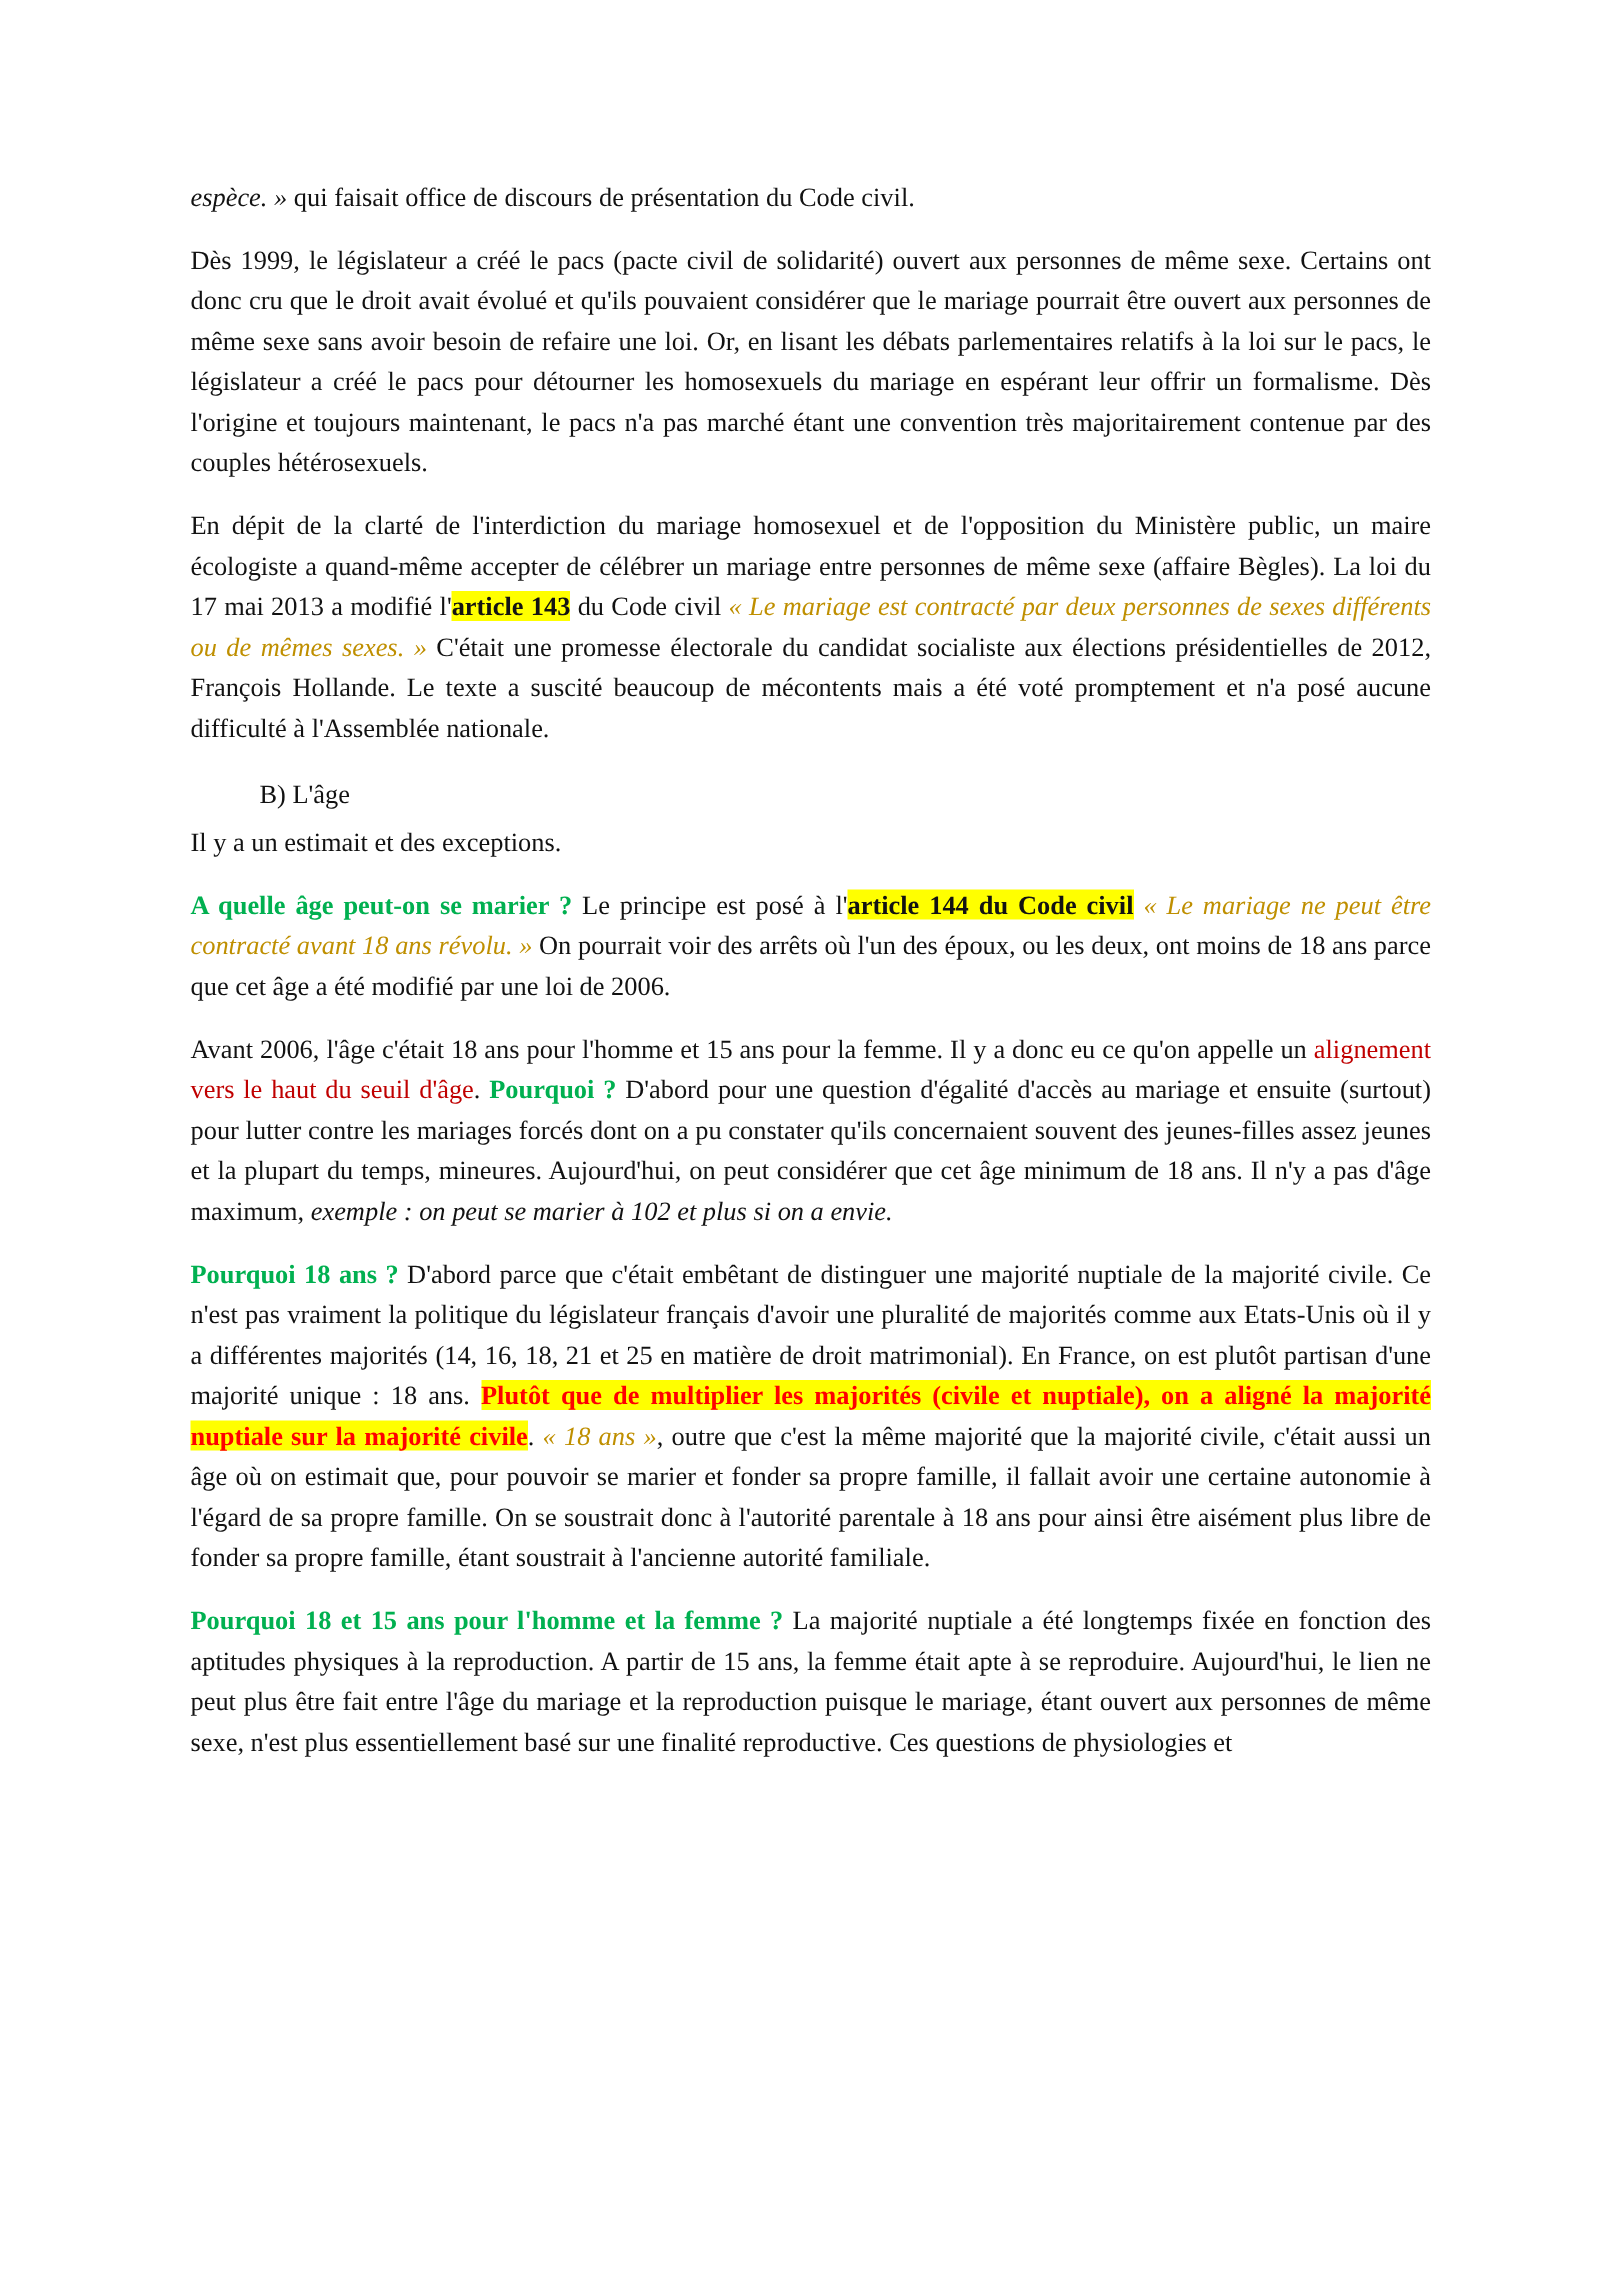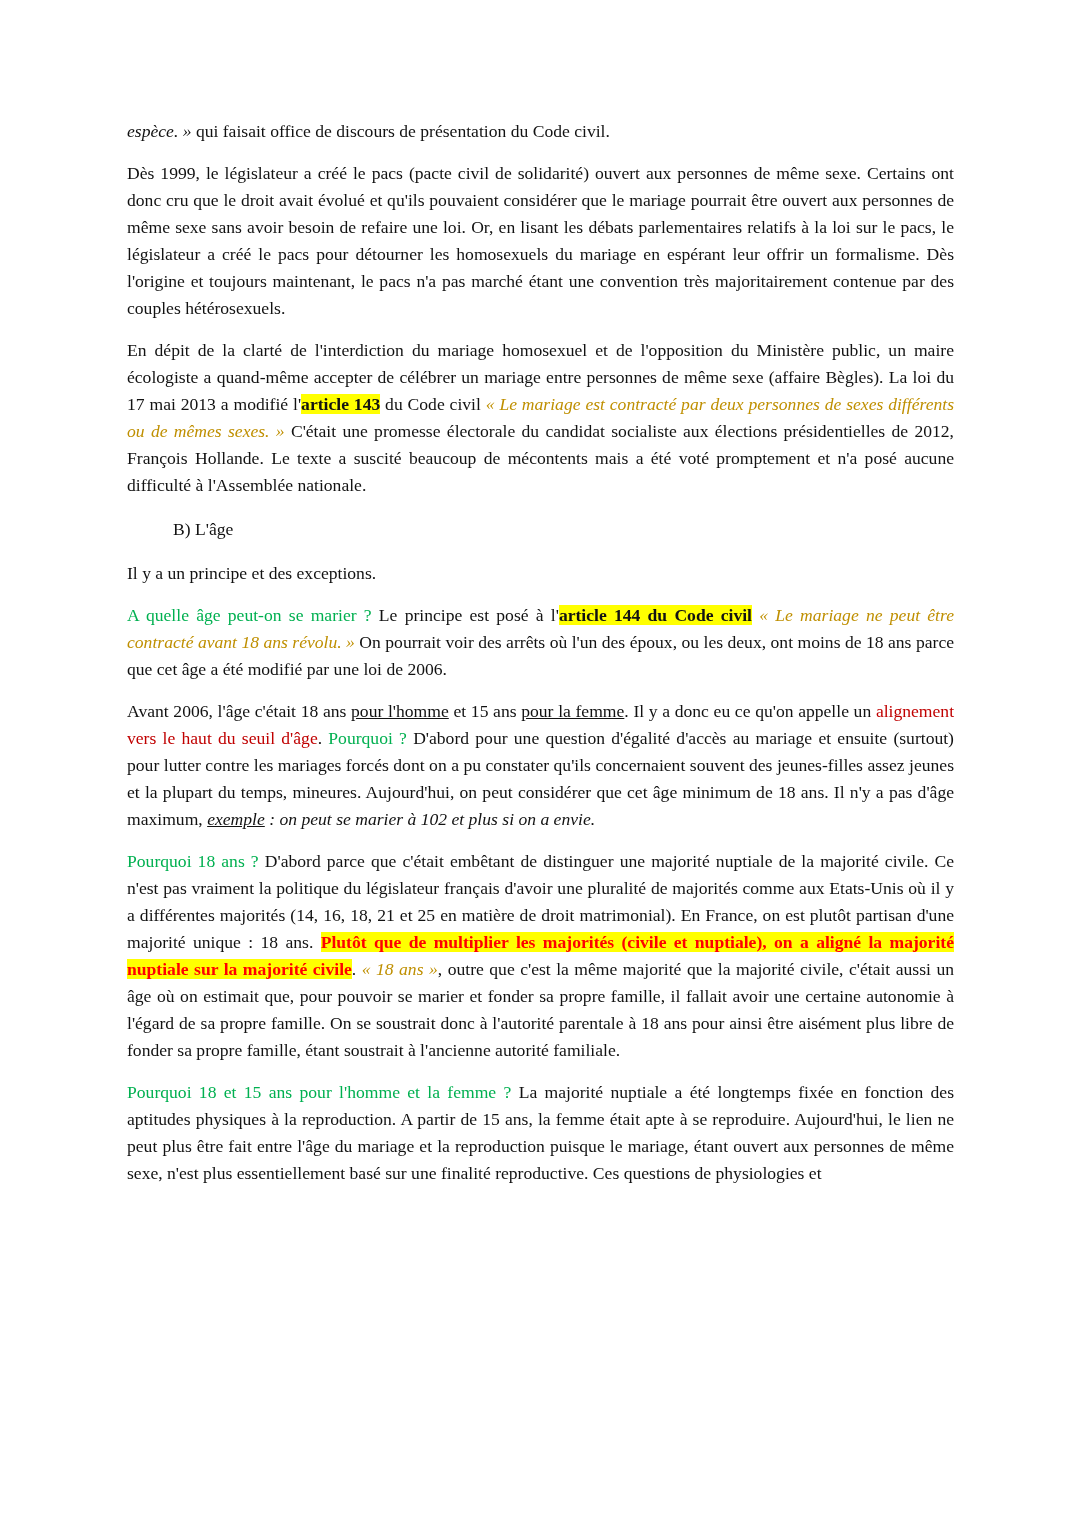--- a/index.html
+++ b/index.html
@@ -22,40 +22,40 @@
     color: var(--text, #121212);
   }
   .doc p {
     margin: 0 0 15px 0;
     text-align: justify;
     text-justify: inter-word;
   }
   .doc p.heading {
     text-align: left;
     padding-left: 46px;
-    margin: 17px 0 17px 0;
+    margin: 17px 0 5px 0;
   }
   
   .i { font-style: italic; }
   .b { font-weight: normal; }
-  .u { text-decoration: underline; }
-  .green  { color: var(--green, #00b050); }
+  .u { }
+  .green  { color: var(--green, #00b050); font-weight: bold; }
   .olive  { color: var(--olive, #bf8f00); }
   .darkred{ color: var(--darkred, #c00000); }
   .red    { color: var(--red, #ff0000); }
   .hl     { background-color: var(--highlight, #ffff00); font-weight: bold; }
 </style>
 </head>
 <body>
 
 <div class="page">
   <div class="doc">
       <p><span class="i">espèce. »</span><span> qui faisait office de discours de présentation du Code civil.</span></p>
       <p><span>Dès 1999, le législateur a créé le </span><span class="b">pacs</span><span> (pacte civil de solidarité) ouvert aux personnes de même sexe. Certains ont donc cru que le droit avait évolué et qu'ils pouvaient considérer que le mariage pourrait être ouvert aux personnes de même sexe sans avoir besoin de refaire une loi. Or, en lisant les débats parlementaires relatifs à la loi sur le pacs, le législateur a créé le pacs pour détourner les homosexuels du mariage en espérant leur offrir un formalisme. Dès l'origine et toujours maintenant, le pacs n'a pas marché étant une convention très majoritairement contenue par des couples hétérosexuels.</span></p>
       <p><span>En dépit de la clarté de l'interdiction du mariage homosexuel et de l'opposition du Ministère public, un maire écologiste a quand-même accepter de célébrer un mariage entre personnes de même sexe (affaire Bègles). La loi du 17 mai 2013 a modifié l'</span><span class="hl">article 143</span><span> du Code civil </span><span class="i olive">« Le mariage est contracté par deux personnes de sexes différents ou de mêmes sexes. »</span><span> C'était une promesse électorale du candidat socialiste aux élections présidentielles de 2012, François Hollande. Le texte a suscité beaucoup de mécontents mais a été voté promptement et n'a posé aucune difficulté à l'Assemblée nationale.</span></p>
       <p class="heading"><span>B) L'âge</span></p>
-      <p><span>Il y a un principe et des exceptions.</span></p>
+      <p><span>Il y a un estimait et des exceptions.</span></p>
       <p><span class="green">A quelle âge peut-on se marier ?</span><span> Le principe est posé à l'</span><span class="hl">article 144 du Code civil</span><span> </span><span class="i olive">« Le mariage ne peut être contracté avant 18 ans révolu. »</span><span> On pourrait voir des arrêts où l'un des époux, ou les deux, ont moins de 18 ans parce que cet âge a été modifié par une loi de 2006.</span></p>
       <p><span>Avant 2006, l'âge c'était </span><span class="b">18 ans</span><span> </span><span class="u">pour l'homme</span><span> et </span><span class="b">15 ans</span><span> </span><span class="u">pour la femme</span><span>. Il y a donc eu ce qu'on appelle un </span><span class="b darkred">alignement vers le haut du seuil d'âge</span><span>. </span><span class="green">Pourquoi ?</span><span> D'abord pour une question d'égalité d'accès au mariage et ensuite (surtout) pour lutter contre les mariages forcés dont on a pu constater qu'ils concernaient souvent des jeunes-filles assez jeunes et la plupart du temps, mineures. Aujourd'hui, on peut considérer que cet âge minimum de 18 ans. Il n'y a pas d'âge maximum, </span><span class="i u">exemple</span><span class="i"> : on peut se marier à 102 et plus si on a envie.</span></p>
       <p><span class="green">Pourquoi 18 ans ?</span><span> D'abord parce que c'était embêtant de distinguer une majorité nuptiale de la majorité civile. Ce n'est pas vraiment la politique du législateur français d'avoir une pluralité de majorités comme aux Etats-Unis où il y a différentes majorités (14, 16, 18, 21 et 25 en matière de droit matrimonial). En France, on est plutôt partisan d'une majorité unique : 18 ans. </span><span class="red hl">Plutôt que de multiplier les majorités (civile et nuptiale), on a aligné la majorité nuptiale sur la majorité civile</span><span>. </span><span class="i olive">« 18 ans »</span><span>, outre que c'est la même majorité que la majorité civile, c'était aussi un âge où on estimait que, pour pouvoir se marier et fonder sa propre famille, il fallait avoir une certaine </span><span class="b">autonomie</span><span> à l'égard de sa propre famille. On se soustrait donc à l'autorité parentale à 18 ans pour ainsi être aisément plus libre de fonder sa propre famille, étant soustrait à l'ancienne autorité familiale.</span></p>
       <p><span class="green">Pourquoi 18 et 15 ans pour l'homme et la femme ?</span><span> La majorité nuptiale a été longtemps fixée en fonction des aptitudes physiques à la reproduction. A partir de 15 ans, la femme était apte à se reproduire. Aujourd'hui, le lien ne peut plus être fait entre l'âge du mariage et la reproduction puisque le mariage, étant ouvert aux personnes de même sexe, n'est plus essentiellement basé sur une finalité reproductive. Ces questions de physiologies et</span></p>
     </div>
 </div>
 
 </body></html>

